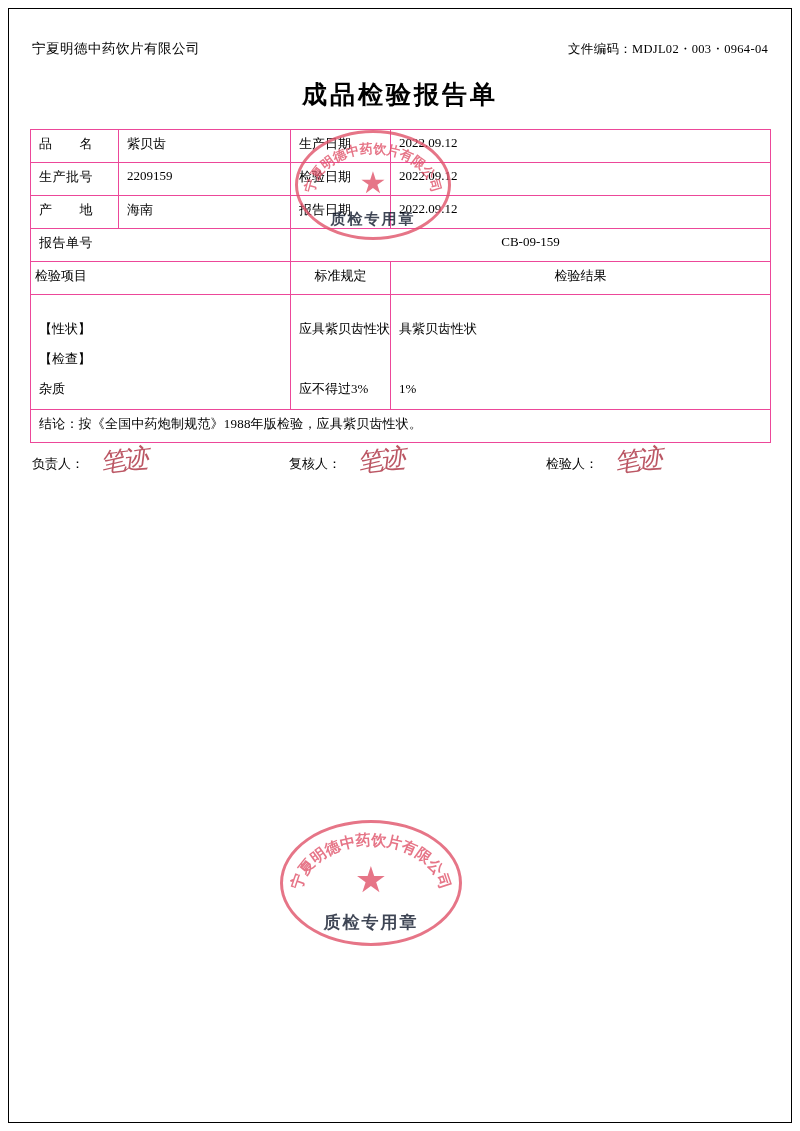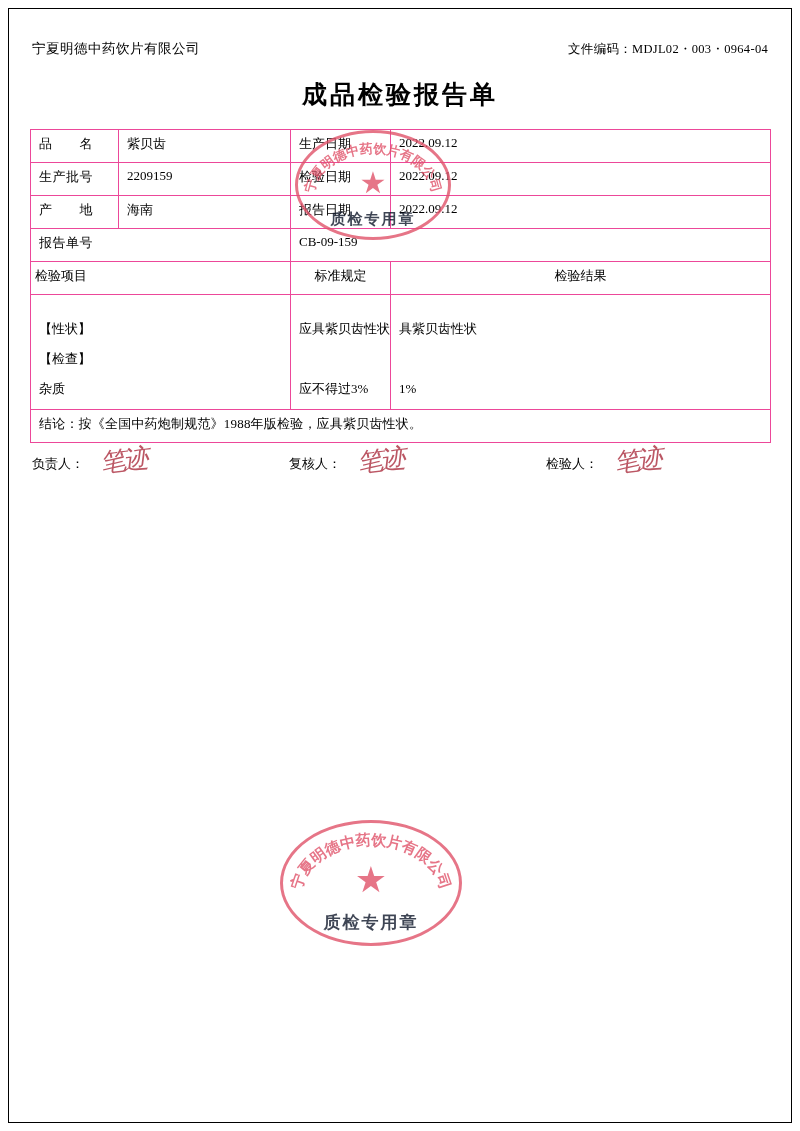--- a/index.html
+++ b/index.html
@@ -80,21 +80,21 @@
   .val {
     width: 156px;
   }
   .lbl2 {
     width: 92px;
   }
   .val2 {
     width: 230px;
   }
   td.report-no-val {
-    text-align: left;
+    text-align: center;
     margin-top: 18px;
   }
   .cols-head td {
     height: 34px;
     vertical-align: middle;
   }
   .cols-head .c-left {
     text-align: left;
     padding-left: 4px;
   }

